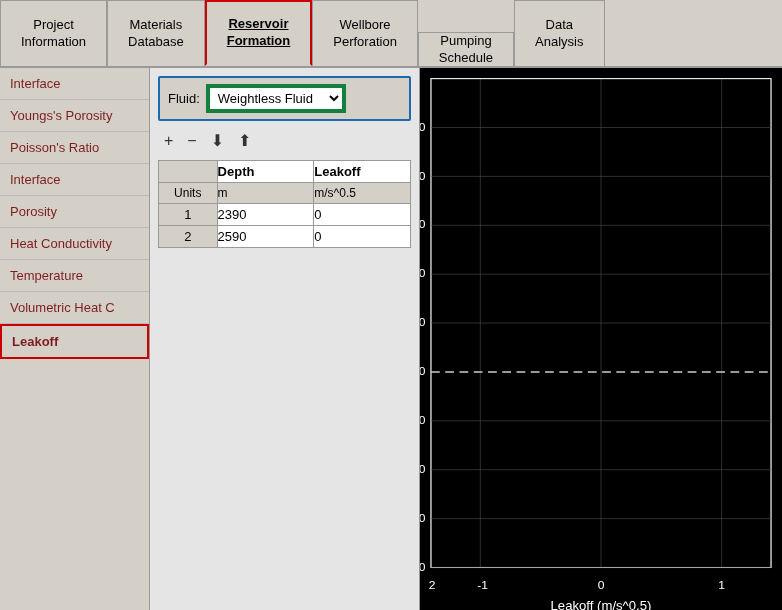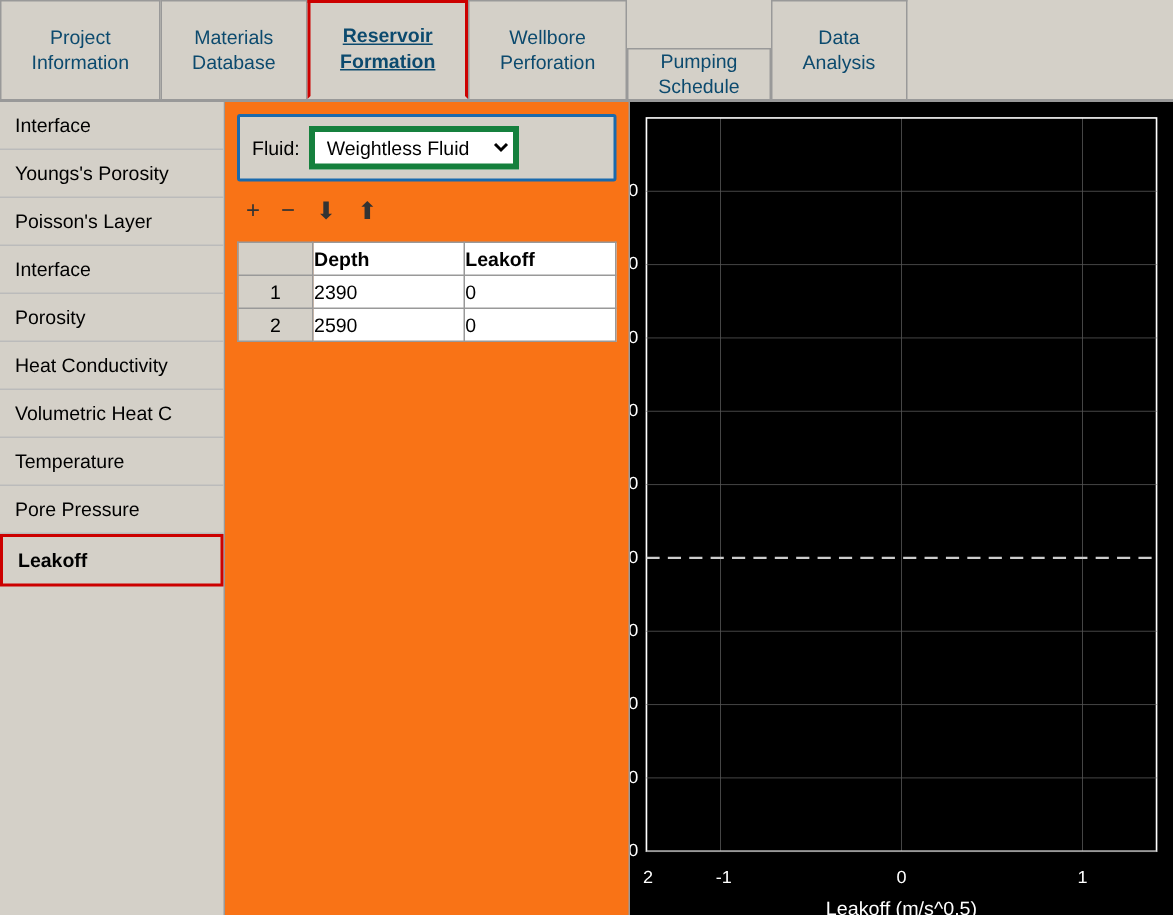--- a/index.html
+++ b/index.html
@@ -18,21 +18,21 @@
       justify-content: center;
       text-align: center;
       padding: 6px 20px;
       border: 1px solid #999;
       border-bottom: none;
       background: #d4d0c8;
       cursor: pointer;
       min-width: 90px;
       font-size: 13px;
       line-height: 1.3;
-      color: #0c4a6e;
+      color: #000000;
     }
     .tab.active {
       background: #d4d0c8;
       border: 2px solid #cc0000;
       border-bottom: 2px solid #d4d0c8;
       font-weight: bold;
       z-index: 2;
       text-decoration: underline;
     }
 
@@ -48,37 +48,37 @@
       background: #d4d0c8;
       border-right: 1px solid #999;
       display: flex;
       flex-direction: column;
     }
     .sidebar-item {
       padding: 8px 10px;
       border-bottom: 1px solid #bbb;
       cursor: pointer;
       font-size: 13px;
-      color: #000000;
+      color: #7f1d1d;
       background: #d4d0c8;
     }
     .sidebar-item.active {
       background: #d4d0c8;
       font-weight: bold;
     }
     .sidebar-item.selected-leakoff {
       border: 2px solid #cc0000;
       font-weight: bold;
     }
 
     
     .content-area {
       display: flex;
       flex: 1;
-      background: #f97316;
+      background: #e5e5e5;
     }
 
     
     .left-panel {
       width: 270px;
       padding: 8px;
       display: flex;
       flex-direction: column;
       gap: 8px;
       border-right: 1px solid #999;
@@ -173,27 +173,26 @@
 Schedule</div>
     <div class="tab" style="white-space: pre-line;">Data
 Analysis</div>
   </div>
 
 <div class="main-layout">
 
   <div class="sidebar">
   <div class="sidebar-item">Interface</div>
       <div class="sidebar-item">Youngs's Porosity</div>
-      <div class="sidebar-item">Poisson's Layer</div>
+      <div class="sidebar-item">Poisson's Ratio</div>
       <div class="sidebar-item">Interface</div>
       <div class="sidebar-item">Porosity</div>
       <div class="sidebar-item">Heat Conductivity</div>
+      <div class="sidebar-item">Temperature</div>
       <div class="sidebar-item">Volumetric Heat C</div>
-      <div class="sidebar-item">Temperature</div>
-      <div class="sidebar-item">Pore Pressure</div>
       <div class="sidebar-item active selected-leakoff">Leakoff</div>
     </div>
 
   <div class="content-area">
 
     <div class="left-panel">
 
       <div class="fluid-row">
         <span class="fluid-label">Fluid:</span>
         <select class="fluid-select">
@@ -206,20 +205,25 @@
         <button class="toolbar-btn">⬇</button>
         <button class="toolbar-btn">⬆</button>
       </div>
 
       <table class="data-table">
         <thead>
           <tr>
             <th class="row-num"></th>
             <th>Depth</th>
             <th>Leakoff</th>
+          </tr>
+          <tr>
+            <td class="row-num units-label">Units</td>
+            <td class="units-label">m</td>
+            <td class="units-label">m/s^0.5</td>
           </tr>
         </thead>
         <tbody id="table-body">
         <tr>
       <td class="row-num">1</td>
       <td>2390</td>
       <td>0</td>
     </tr>
             <tr>
       <td class="row-num">2</td>

